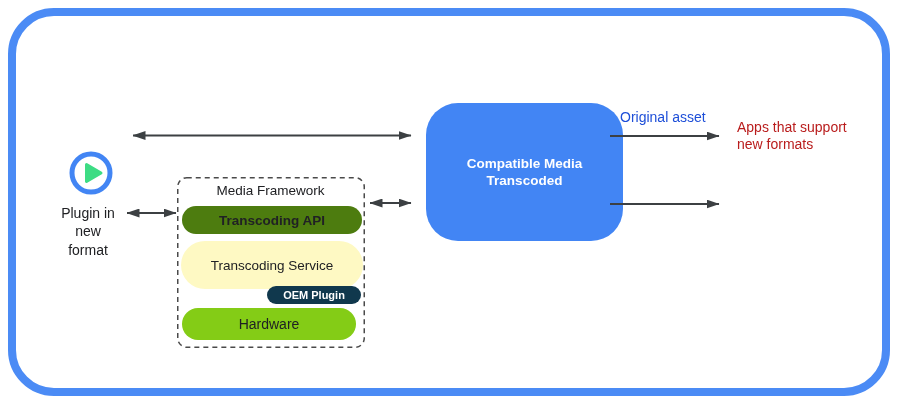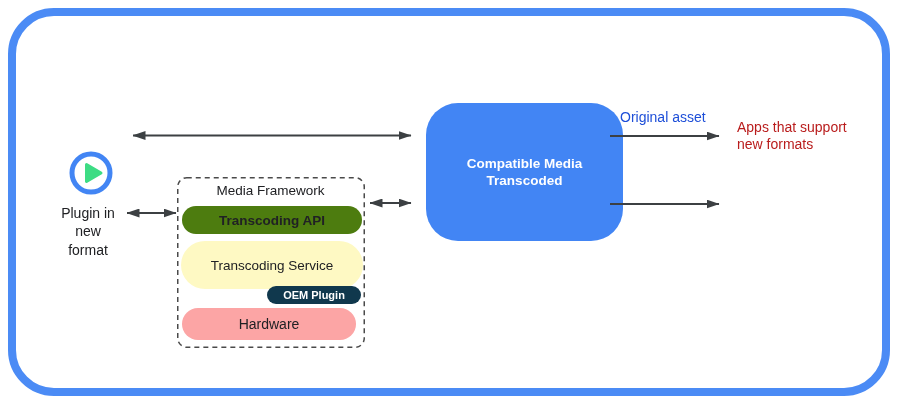--- a/index.html
+++ b/index.html
@@ -12,21 +12,21 @@
     left:8px;top:8px;width:882px;height:388px;box-sizing:border-box;
     border:8px solid #4b8bf5;border-radius:46px;
   }
   .overlay{left:0;top:0;pointer-events:none;}
   .video-label{left:58px;top:204px;width:60px;text-align:center;font-size:14px;line-height:1.32;}
   .mf-title{left:177px;top:183px;width:187px;text-align:center;font-size:13.5px;}
   .pill{display:flex;align-items:center;justify-content:center;box-sizing:border-box;}
   .pill-api{left:182px;top:206px;width:180px;height:28px;border-radius:14px;background:#4d7c0f;font-weight:bold;font-size:13.5px;}
   .pill-service{left:181px;top:241px;width:182px;height:48px;border-radius:28px;background:#fef9c3;font-weight:normal;font-size:13.5px;}
   .pill-oem{left:267px;top:286px;width:94px;height:18px;border-radius:9px;background:#10384d;color:#ffffff;font-weight:bold;font-size:11px;}
-  .pill-hw{left:182px;top:308px;width:174px;height:32px;border-radius:16px;background:#fca5a5;font-size:14px;}
+  .pill-hw{left:182px;top:308px;width:174px;height:32px;border-radius:16px;background:#84cc16;font-size:14px;}
   .bluebox{
     left:426px;top:103px;width:197px;height:138px;border-radius:32px;background:#4285F4;
     color:#ffffff;font-weight:bold;font-size:13.5px;line-height:17.5px;
     display:flex;flex-direction:column;align-items:center;justify-content:center;text-align:center;
   }
   .flow-label{color:#1d4ed8;font-size:14px;white-space:nowrap;}
   .lbl-original{left:620px;top:109px;}
   .lbl-transcoded{left:616px;top:212px;}
   .dest{font-size:14px;line-height:17px;color:#b91c1c;}
   .dest-1{left:737px;top:119px;width:135px;}

